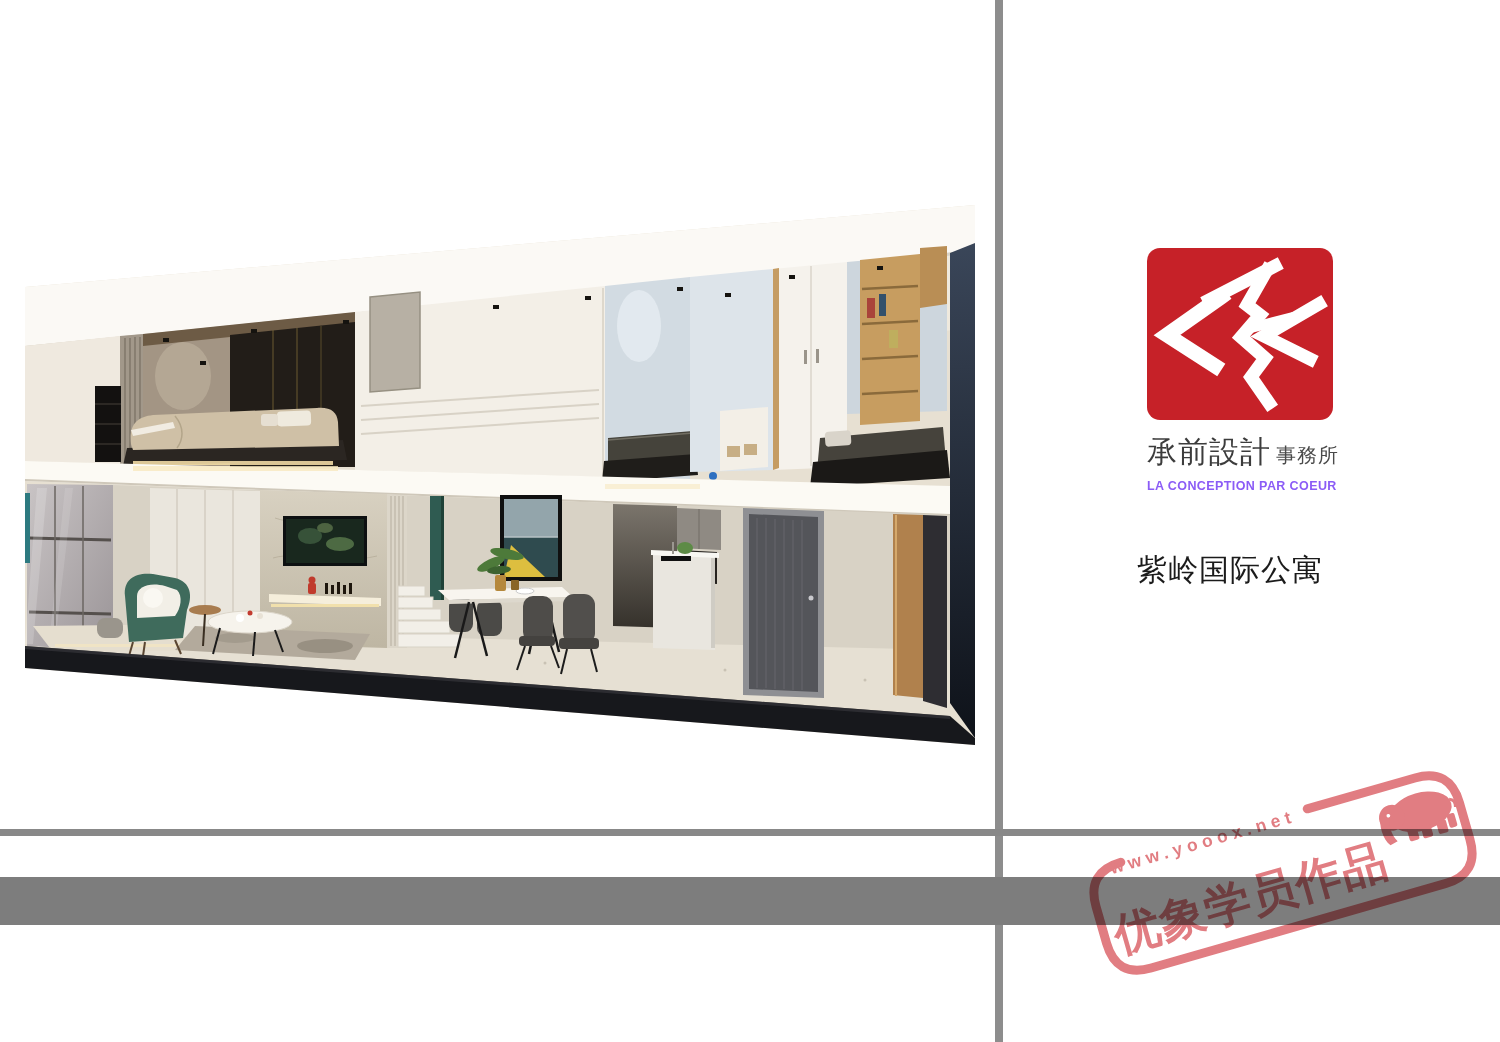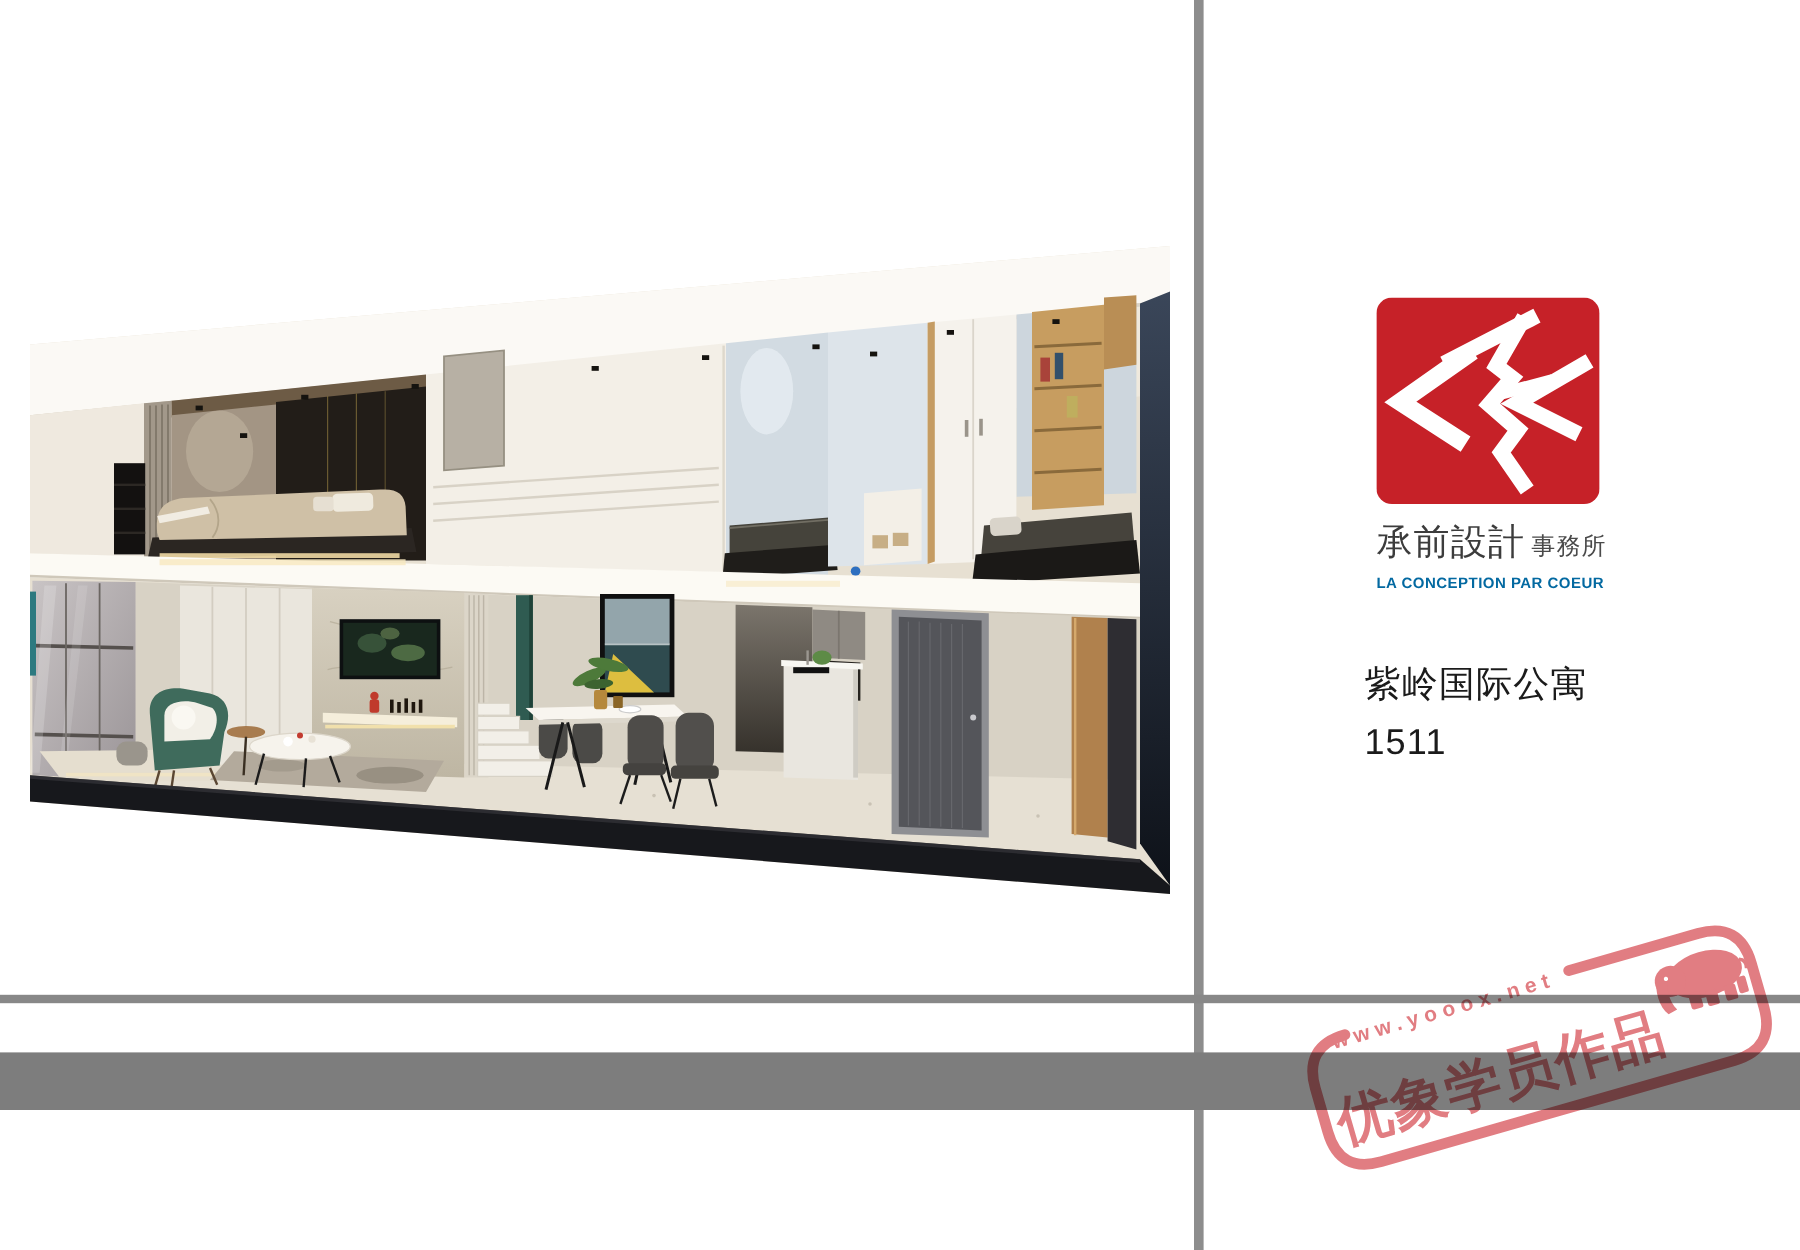--- a/index.html
+++ b/index.html
@@ -10,21 +10,21 @@
   .h-line{position:absolute;left:0;top:829px;width:1500px;height:7px;background:#888888;}
   .h-bar{position:absolute;left:0;top:877px;width:1500px;height:48px;background:#7d7d7d;}
   
   .render-wrap{position:absolute;left:25px;top:198px;width:950px;height:562px;}
   .render-wrap svg{display:block;width:100%;height:100%;}
   
   .brand{position:absolute;left:1147px;top:248px;width:150px;text-align:center;}
   .logo-square{display:block;margin:0 auto;}
   .brand-name{margin-top:12px;font-size:30px;color:#3c3c3c;letter-spacing:1px;white-space:nowrap;}
   .brand-name .suffix{font-size:20px;color:#4a4a4a;margin-left:5px;letter-spacing:1px;}
-  .brand-sub{margin-top:6px;font-size:12.5px;font-weight:bold;color:#0369a1;letter-spacing:0.4px;white-space:nowrap;}
+  .brand-sub{margin-top:6px;font-size:12.5px;font-weight:bold;color:#8b5cf6;letter-spacing:0.4px;white-space:nowrap;}
   
   .project{position:absolute;left:1137px;top:550px;width:206px;color:#1b1b1b;}
   .project-title{font-size:30px;letter-spacing:1px;white-space:nowrap;}
   .project-unit{font-size:30px;margin-top:11px;letter-spacing:1px;}
   
   .stamp{position:absolute;left:1088px;top:812px;width:390px;height:122px;
          transform:rotate(-16deg);mix-blend-mode:multiply;opacity:.92;}
 </style>
 </head>
 <body>
@@ -308,21 +308,20 @@
         <path d="M172,56 L117,88 L163,111" stroke-width="13"></path>
         <path d="M142,70 L104,80" stroke-width="10"></path>
       </g>
     </svg>
     <div class="brand-name"><span>承前設計</span><span class="suffix">事務所</span></div>
     <div class="brand-sub">LA CONCEPTION PAR COEUR</div>
   </div>
 
   <div class="project">
     <div class="project-title">紫岭国际公寓</div>
-    <div class="project-unit">1511</div>
   </div>
 
   <div class="stamp">
     <svg width="390" height="122" viewBox="0 0 390 122">
       <path d="M236,6 H348 Q384,6 384,42 V80 Q384,116 348,116 H42 Q6,116 6,80 V42 Q6,6 42,6" fill="none" stroke="#df7277" stroke-width="9" stroke-linecap="round"></path>
       <text x="30" y="15" font-size="17.5" font-weight="bold" letter-spacing="5" fill="#df7277">www.yooox.net</text>
       <text x="16" y="92" font-size="46" font-weight="bold" letter-spacing="1" fill="#df7277">优象学员作品</text>
       <g transform="translate(302,14)" fill="#df7277">
         <ellipse cx="42" cy="26" rx="32" ry="19"></ellipse>
         <circle cx="13" cy="24" r="13"></circle>

